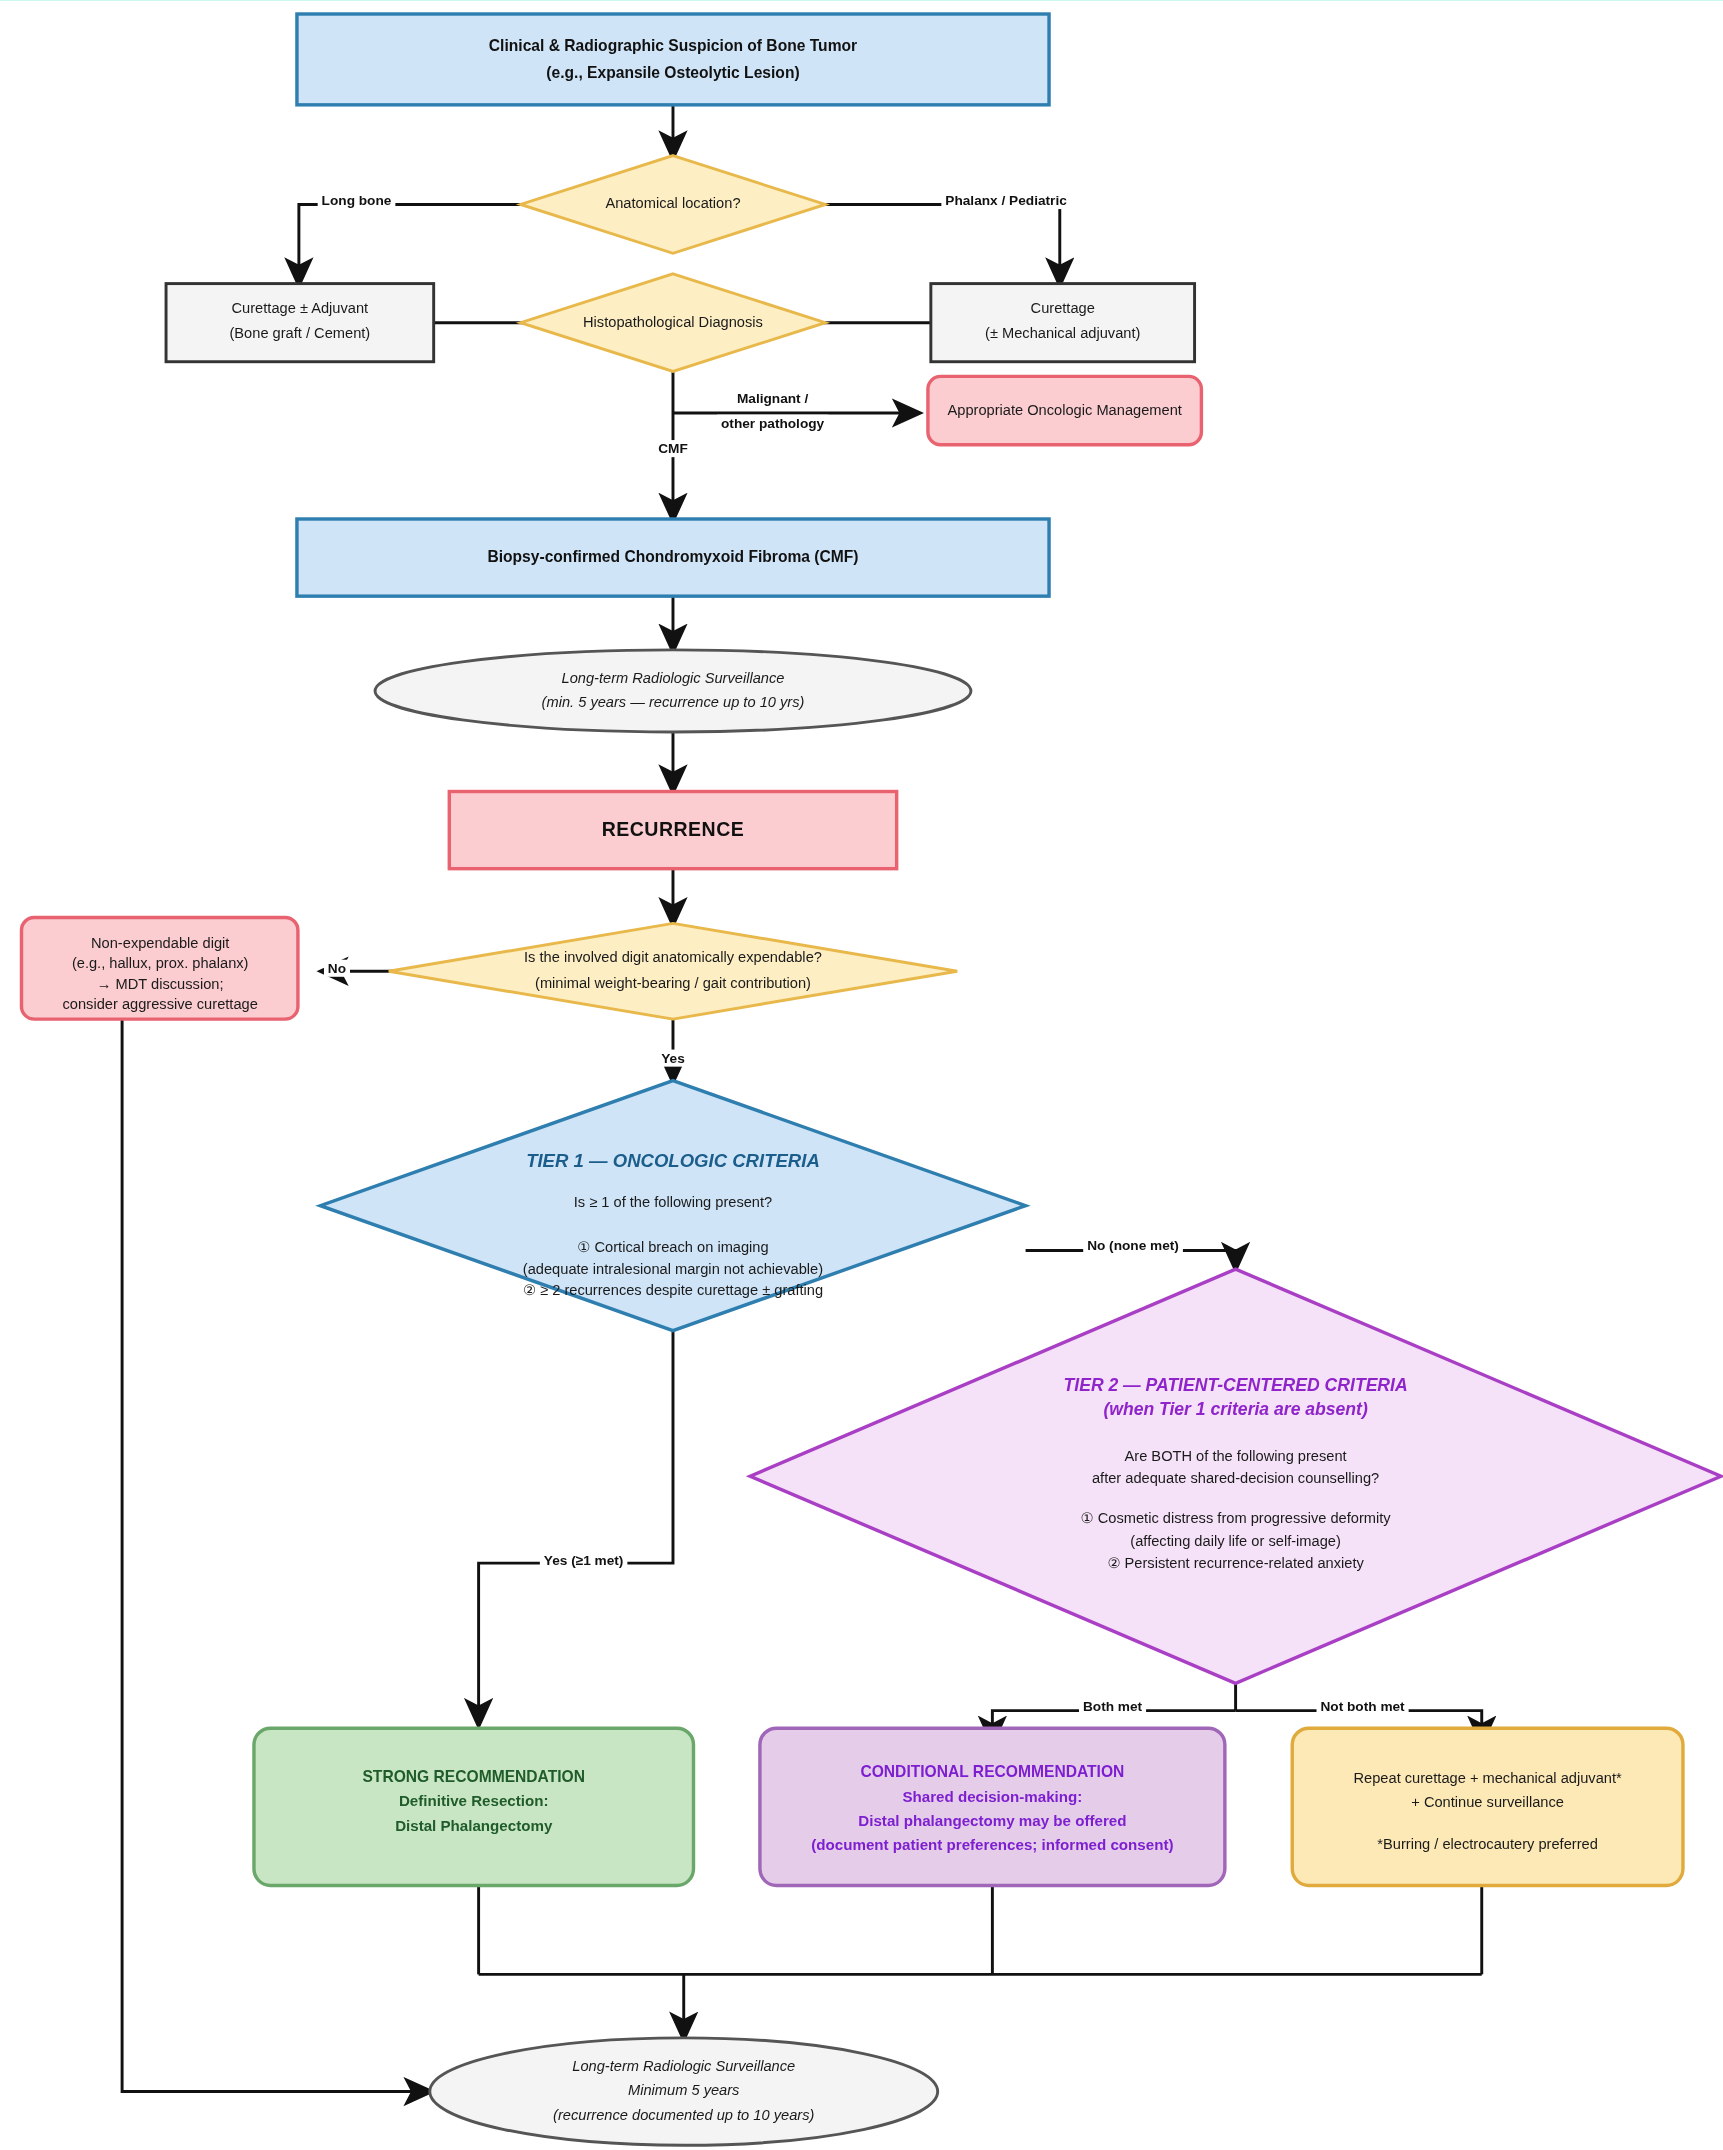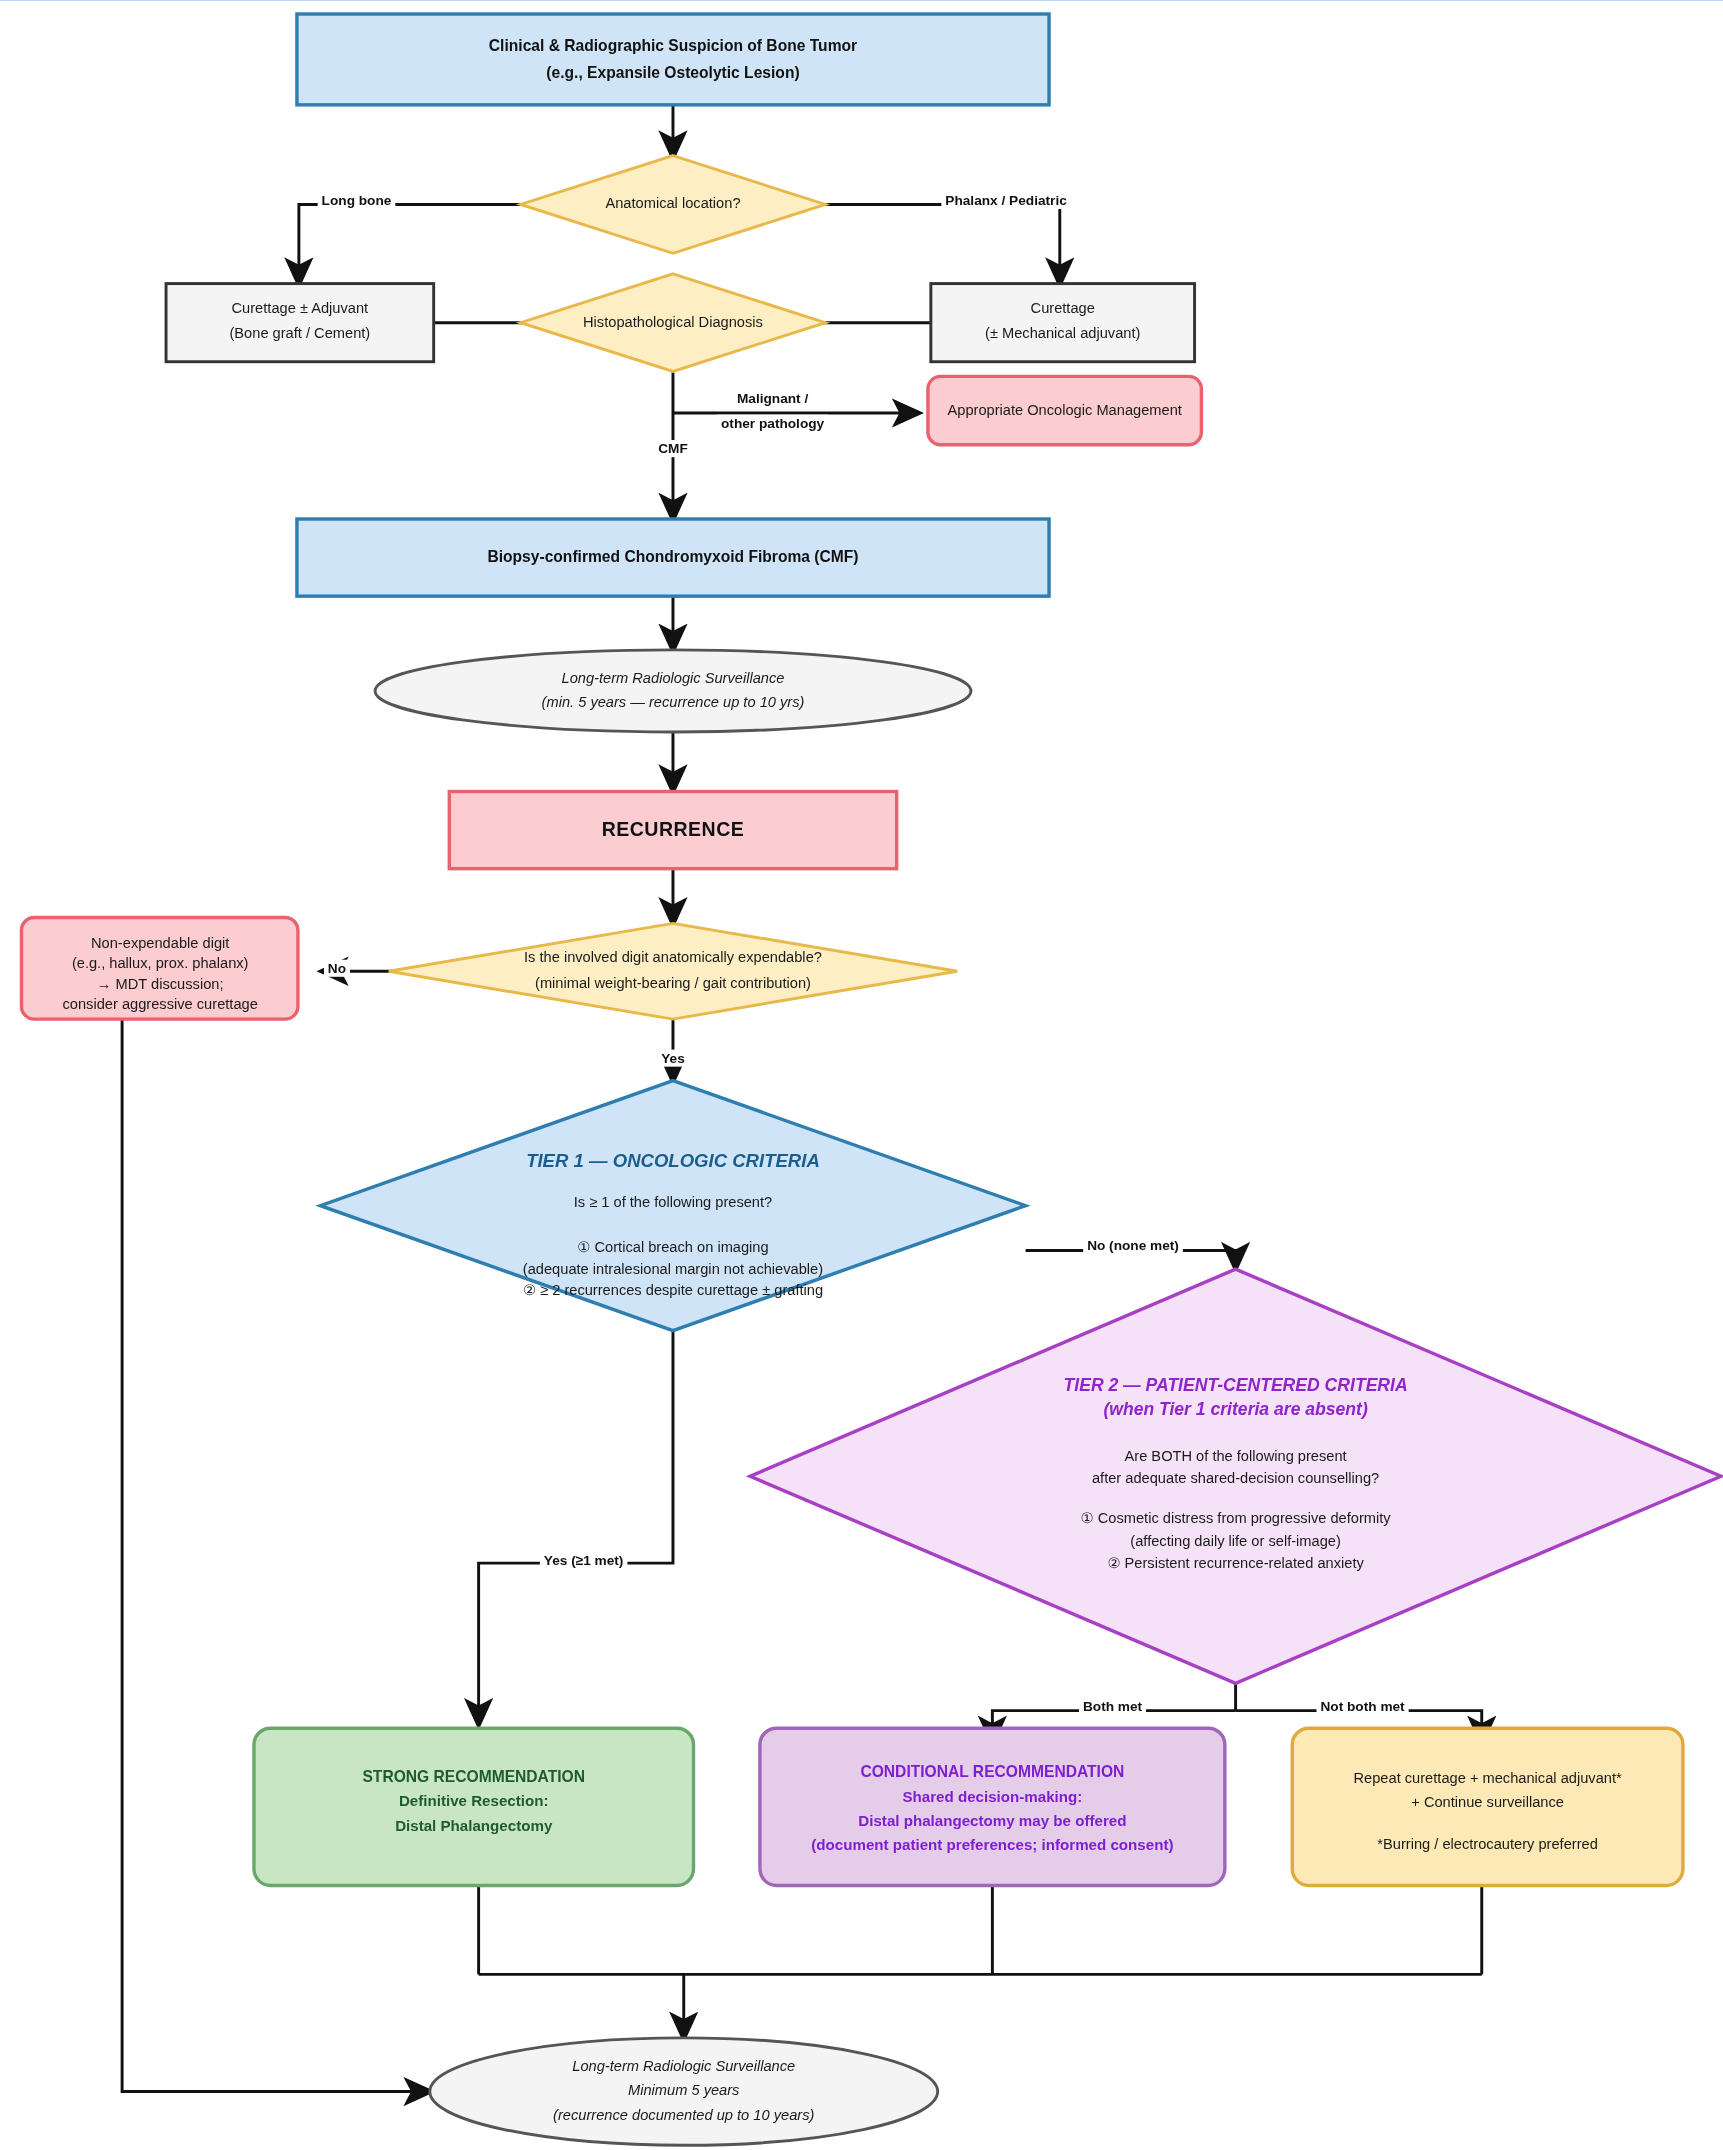--- a/index.html
+++ b/index.html
@@ -1,17 +1,17 @@
 <!DOCTYPE html>
 <html style="font-size:7.8px"><head>
 <meta charset="utf-8">
 <style>
   html,body{margin:0;padding:0;background:#ffffff;}
   body{font-family:"Liberation Sans", sans-serif;}
-  #stage{position:relative;width:1723px;height:2151px;background:#3b82f6;overflow:hidden;}
+  #stage{position:relative;width:1723px;height:2151px;background:#5eead4;overflow:hidden;}
   svg{display:block;}
   text{font-family:"Liberation Sans", sans-serif;dominant-baseline:middle;}
   .nodeText{font-size:30px;fill:#1a1a1a;text-anchor:middle;}
   .nodeTextBold{font-size:32px;font-weight:bold;fill:#111;text-anchor:middle;}
   .nodeTextItalic{font-size:30px;font-style:italic;fill:#1a1a1a;text-anchor:middle;}
   .edgeLabel{font-size:28px;fill:#111;text-anchor:middle;font-weight:600;}
   .tier1Title{font-size:38px;font-weight:bold;font-style:italic;fill:#1b5e8c;text-anchor:middle;}
   .tier2Title{font-size:36px;font-weight:bold;font-style:italic;fill:#8e24c9;text-anchor:middle;}
   .strongTitle{font-size:32px;font-weight:bold;fill:#1f5c2a;text-anchor:middle;}
   .strongBody{font-size:31px;font-weight:bold;fill:#1f5c2a;text-anchor:middle;}

